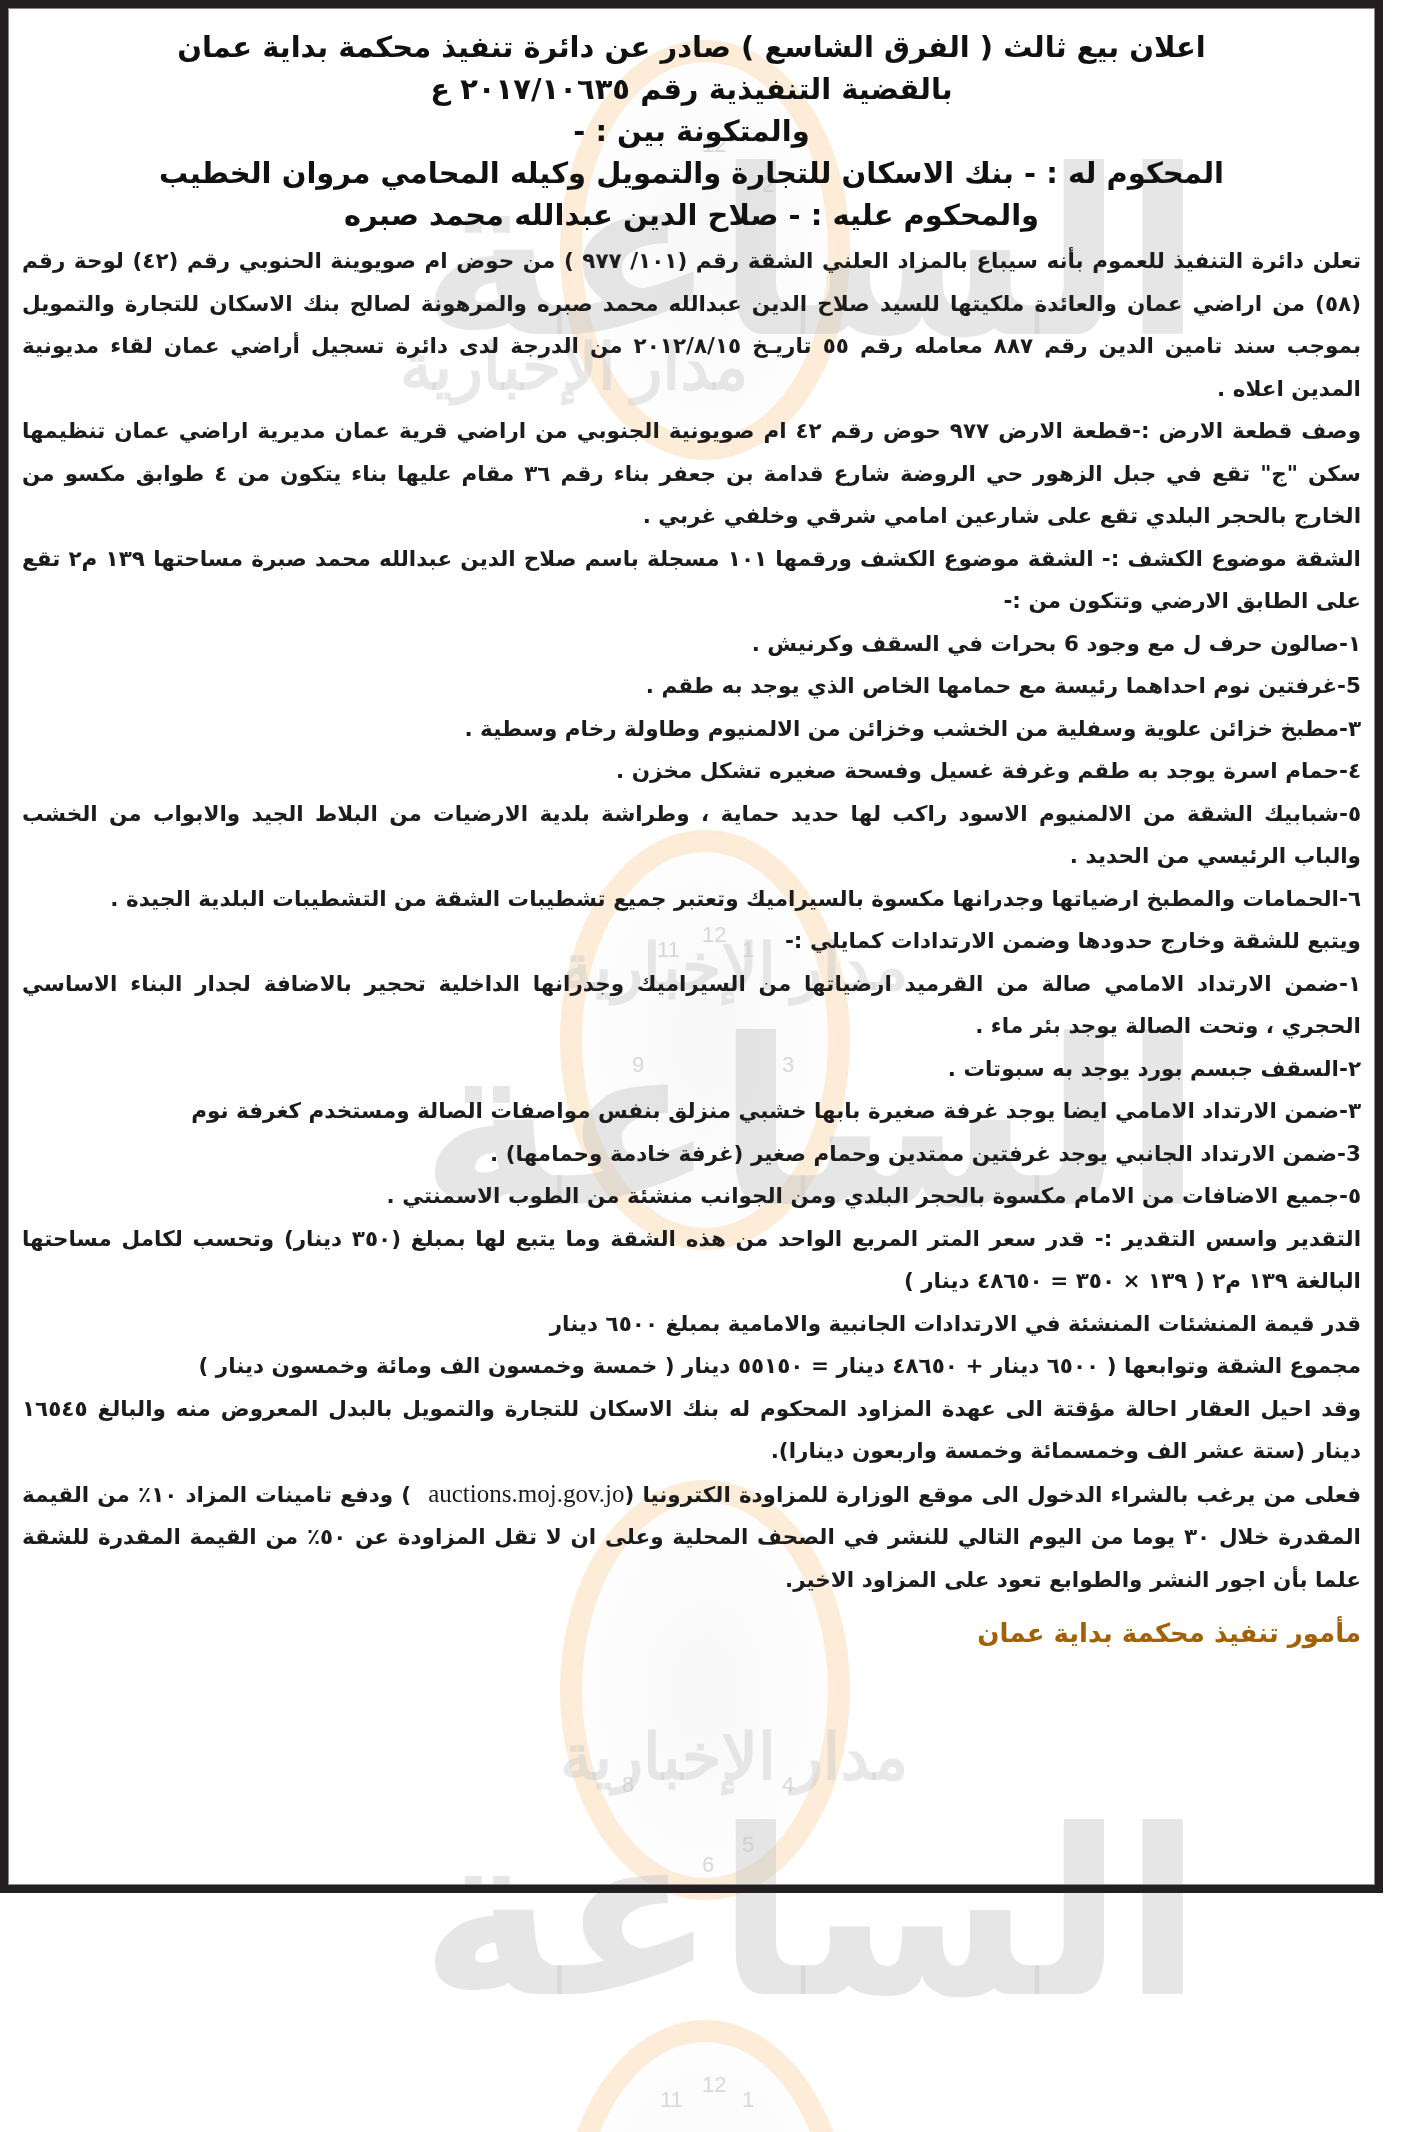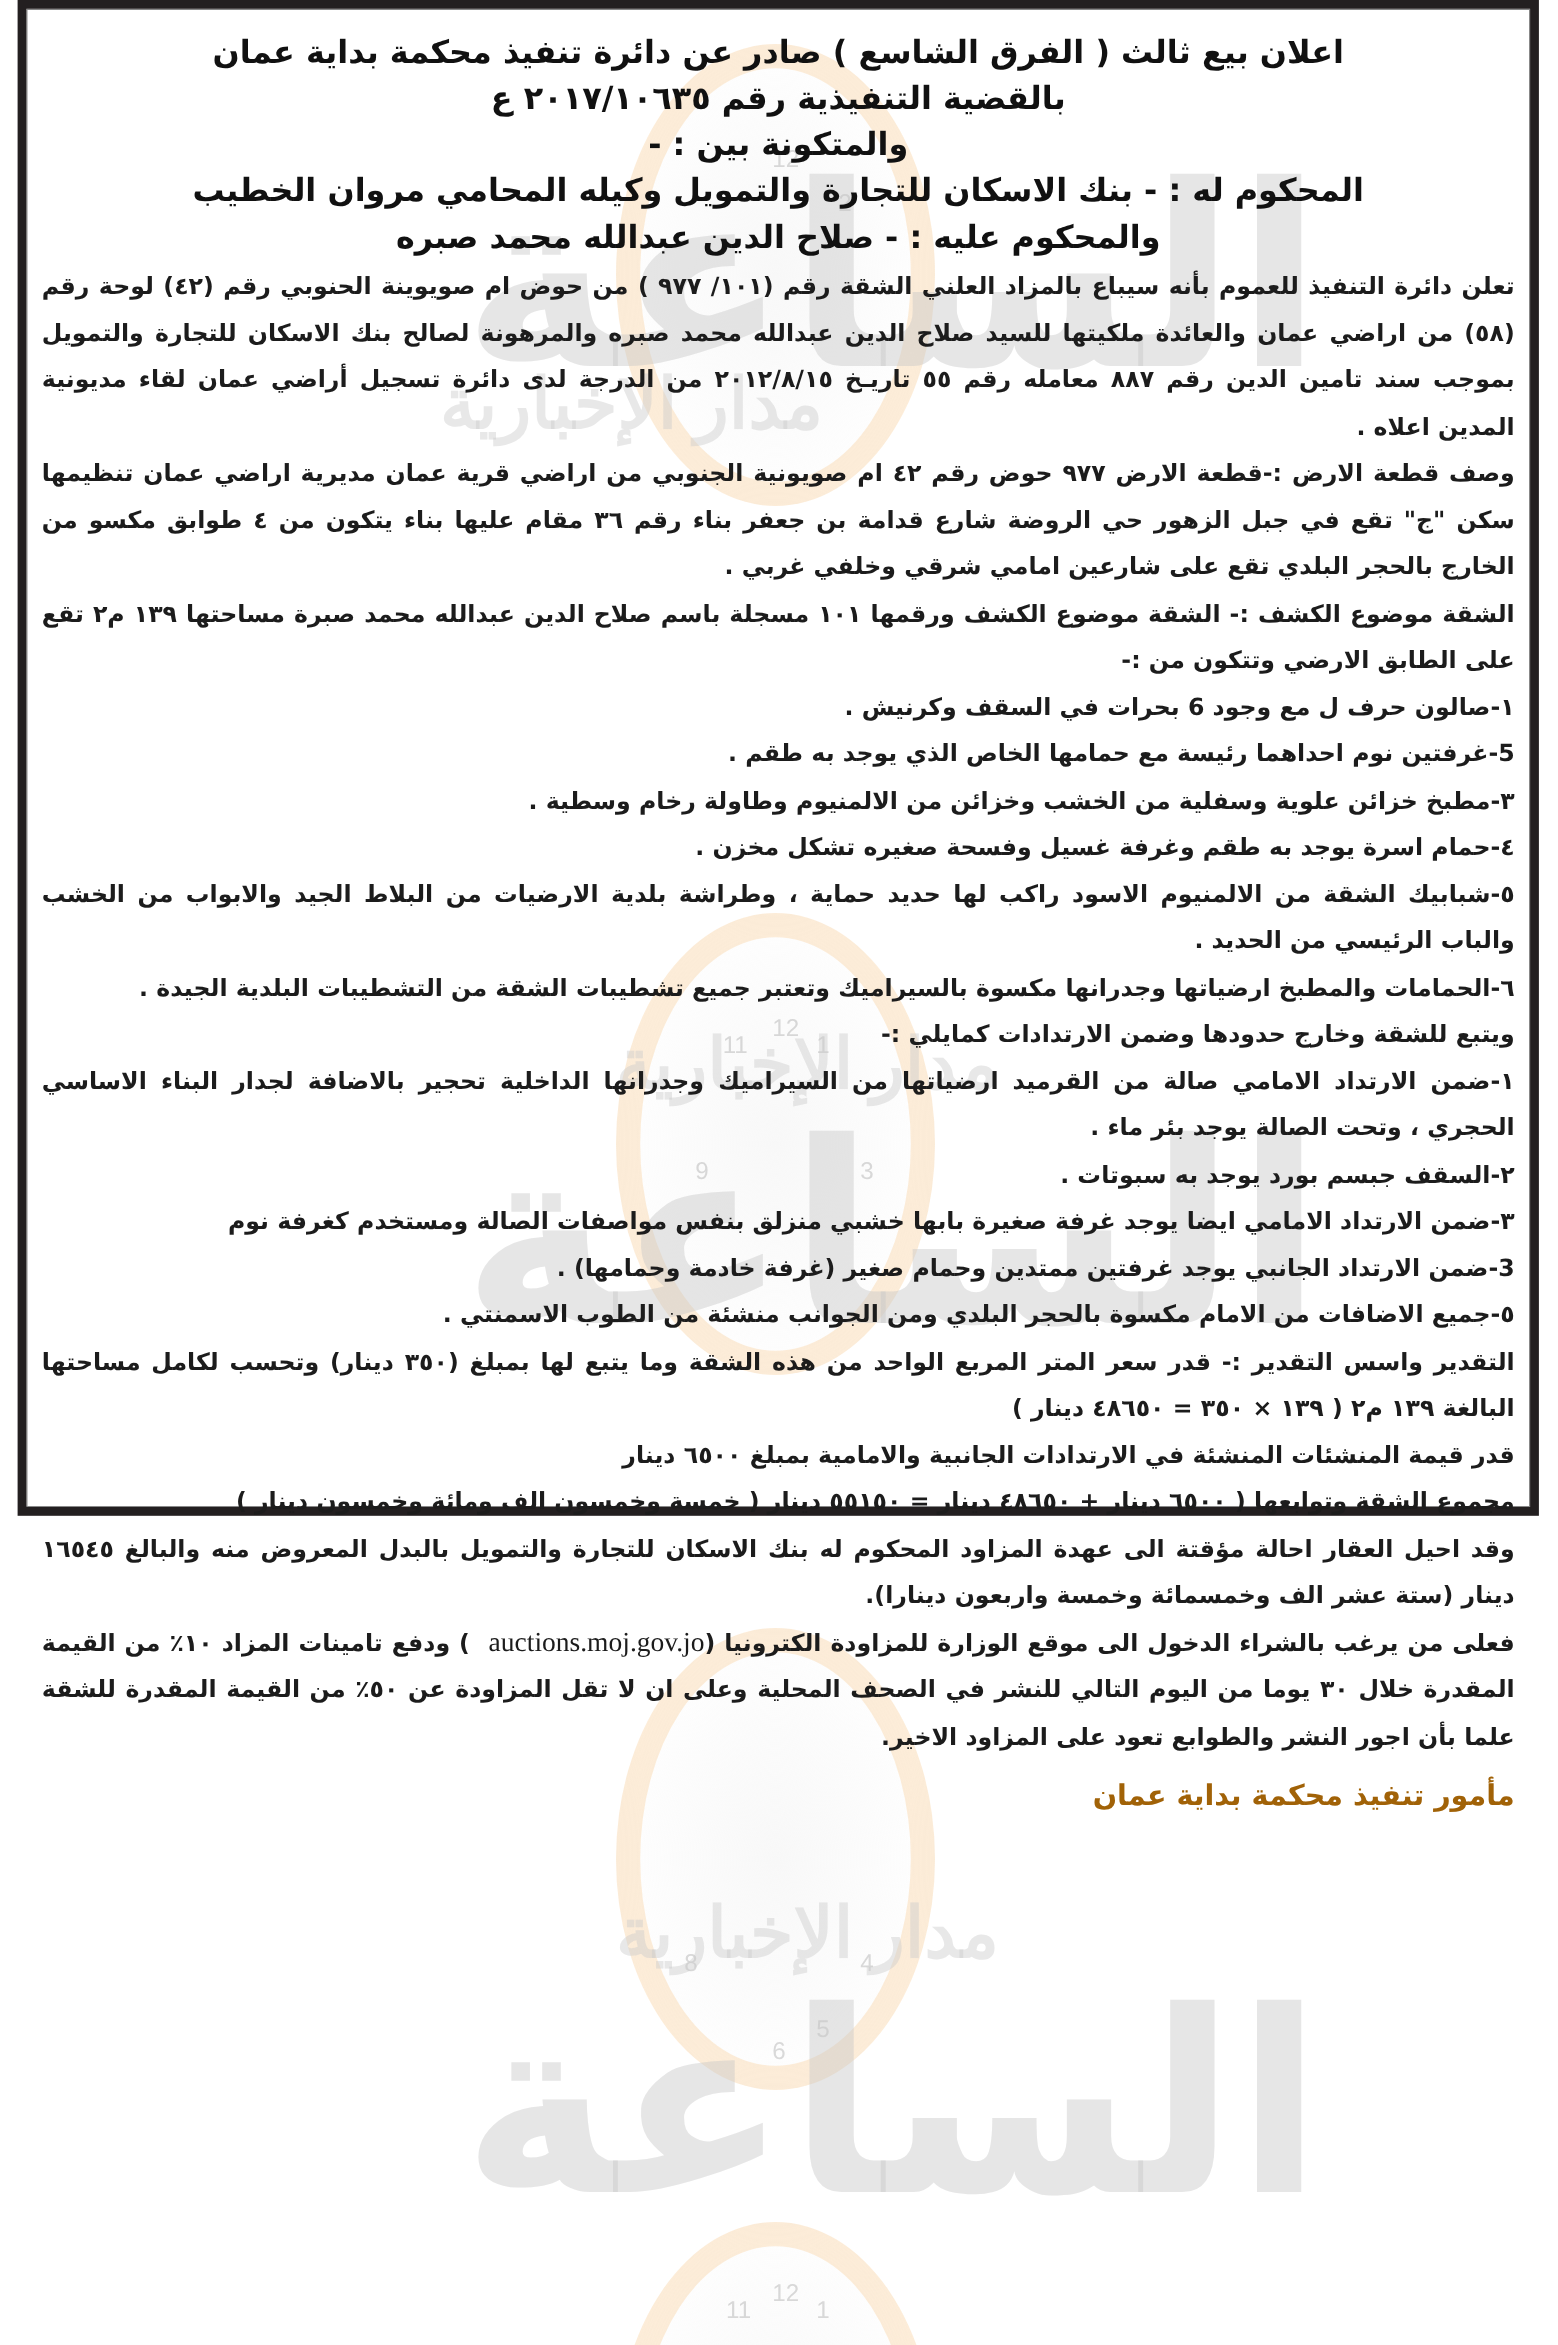--- a/index.html
+++ b/index.html
@@ -47,24 +47,24 @@
       font-family: Liberation Serif, serif;
       font-weight: bold;
       color: rgba(205, 205, 205, 0.45);
       font-size: 64px;
       white-space: nowrap;
     }
 
     
     .notice {
       position: absolute;
-      left: 16px;
+      left: 0;
       top: 0;
       width: 1383px;
-      height: 1378px;
+      height: 1893px;
       box-sizing: border-box;
       border: 8px solid #231f20;
       border-bottom-width: 8px;
       box-shadow: inset 1px 1px 0 #888, inset -1px -1px 0 #888;
       z-index: 1;
       background: transparent;
     }
     .notice-inner {
       position: absolute;
       left: 14px;

